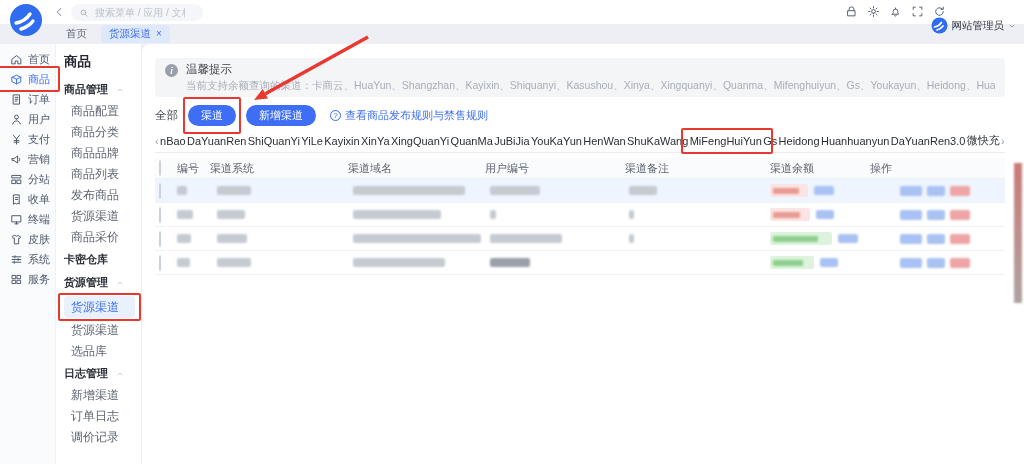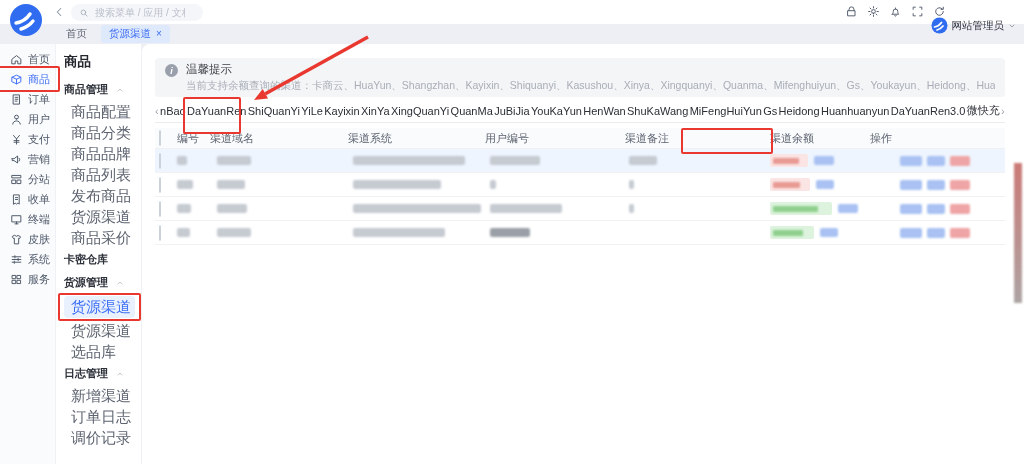--- a/index.html
+++ b/index.html
@@ -33,21 +33,21 @@
   .rail{width:56px;background:#fafbfd;border-right:1px solid #f0f1f5;box-sizing:border-box;padding-top:5px;}
   .rail-item{height:20px;display:flex;align-items:center;gap:5px;padding-left:10px;color:#4e5969;cursor:pointer;}
   .rail-item .icn{width:13px;height:13px;flex:none;}
   .rail-label{font-size:11px;}
   .rail-item.active{color:#3d6ef5;}
   .submenu{width:86px;background:#fff;border-right:1px solid #eef0f3;box-sizing:border-box;
            padding:8px 6px 0 8px;overflow:hidden;}
   .sub-title{font-size:13.5px;font-weight:bold;color:#23262d;height:22px;line-height:20px;margin-bottom:4px;}
   .sub-group{font-size:11px;font-weight:bold;color:#2c3039;height:23px;display:flex;align-items:center;gap:8px;cursor:pointer;}
   .sub-group .icn{width:8px;height:8px;color:#9aa1ad;}
-  .sub-item{font-size:15px;color:#5d6470;height:21px;line-height:21px;padding-left:7px;cursor:pointer;
+  .sub-item{font-size:12px;color:#5d6470;height:21px;line-height:21px;padding-left:7px;cursor:pointer;
             border-radius:4px;width:64px;white-space:nowrap;}
   .sub-item.active{background:#e8f1fd;color:#3d6ef5;height:22px;line-height:22px;margin:2px 0;}
   
   .content{flex:1;min-width:0;background:#fff;border-top-left-radius:8px;position:relative;
            padding:14px 19px 0 13px;box-sizing:border-box;}
   .alert{background:#f4f5f7;border-radius:4px;padding:4px 10px 5px 10px;display:flex;gap:8px;}
   .alert-icon{width:13px;height:13px;border-radius:50%;background:#9aa0ab;color:#fff;font-size:9px;font-weight:bold;
               display:flex;align-items:center;justify-content:center;flex:none;margin-top:2px;font-style:italic;}
   .alert-title{font-size:11.5px;color:#3c3f45;line-height:15px;}
   .alert-body{font-size:10.5px;color:#a8adb7;line-height:13px;margin-top:2px;white-space:nowrap;overflow:hidden;}
@@ -263,20 +263,29 @@
       <div class="sub-item">调价记录</div>
     </div>
   <div class="content">
     <div class="alert">
       <div class="alert-icon">i</div>
       <div style="min-width:0">
         <div class="alert-title">温馨提示</div>
         <div class="alert-body">当前支持余额查询的渠道：卡商云、HuaYun、Shangzhan、Kayixin、Shiquanyi、Kasushou、Xinya、Xingquanyi、Quanma、Mifenghuiyun、Gs、Youkayun、Heidong、Huanhuanyun</div>
       </div>
     </div>
+    <div class="toolbar">
+      <span class="btn-text">全部</span>
+      <button class="btn-pill">渠道</button>
+      <button class="btn-pill">新增渠道</button>
+      <span class="help-link">
+        <span class="q-icon">?</span>
+        <span>查看商品发布规则与禁售规则</span>
+      </span>
+    </div>
     <div class="chtabs" id="chtabs">
         <span class="chev">‹</span>
         <span class="chtab">nBao</span>
         <span class="chtab">DaYuanRen</span>
         <span class="chtab">ShiQuanYi</span>
         <span class="chtab">YiLe</span>
         <span class="chtab">Kayixin</span>
         <span class="chtab">XinYa</span>
         <span class="chtab">XingQuanYi</span>
         <span class="chtab">QuanMa</span>
@@ -289,22 +298,22 @@
         <span class="chtab">Heidong</span>
         <span class="chtab">Huanhuanyun</span>
         <span class="chtab">DaYuanRen3.0</span>
         <span class="chtab">微快充</span>
         <span class="chev">›</span>
       </div>
     <div class="tbl" id="tbl">
         <div class="trow thead">
           <div><span class="checkbox"></span></div>
           <div class="hcell">编号</div>
+          <div class="hcell">渠道系统</div>
           <div class="hcell">渠道域名</div>
-          <div class="hcell">渠道系统</div>
           <div class="hcell">用户编号</div>
           <div class="hcell">渠道备注</div>
           <div class="hcell">渠道余额</div>
           <div class="hcell">操作</div>
         </div>
         <div class="trow hl">
           <div><span class="checkbox"></span></div>
           <div><span class="blob" style="width: 10px; display: inline-block;"></span></div>
           <div style="padding-left: 7px;"><span class="blob" style="width: 34px; display: inline-block;"></span></div>
           <div style="padding-left: 5px;"><span class="blob" style="width: 112px; display: inline-block;"></span></div>

